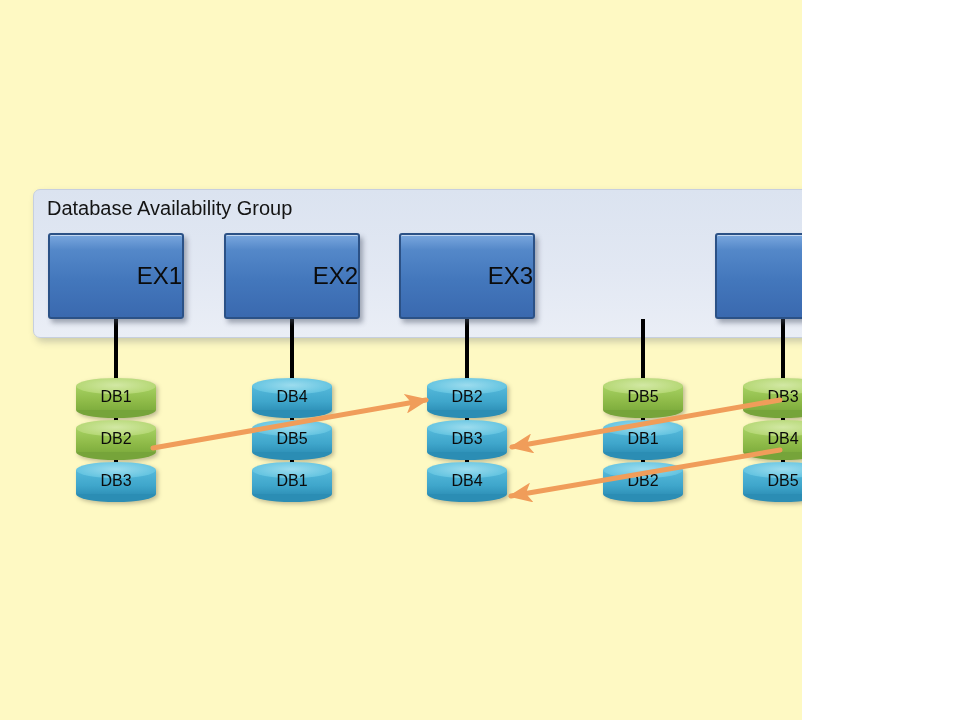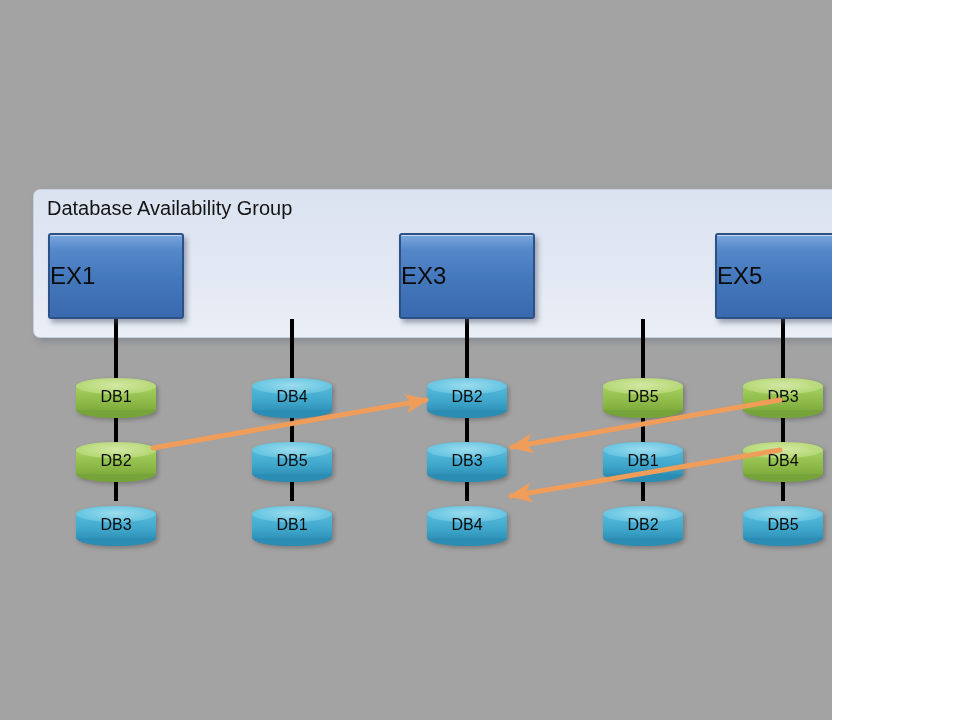--- a/index.html
+++ b/index.html
@@ -1,22 +1,23 @@
 <!DOCTYPE html>
 <html><head>
 <meta charset="utf-8">
 <style>
   html, body { margin: 0; padding: 0; }
   body { background: #ffffff; font-family: "Liberation Sans", sans-serif; }
   .stage {
     position: relative;
-    width: 832px;
+    width: 772px;
     height: 720px;
-    background: #a3a3a3;
+    background: #fef9c3;
     overflow: hidden;
+    padding-left: 30px;
   }
 
   
   .dag-container {
     position: absolute;
     left: 33px; top: 189px;
     width: 864px; height: 147px;
     background: linear-gradient(180deg, #dbe3f0 0%, #e2e8f3 55%, #eaeef6 100%);
     border: 1px solid #c6cfdf;
     border-radius: 7px;
@@ -37,21 +38,21 @@
     width: 136px;
     height: 290px;
   }
   .server-box {
     position: relative;
     width: 132px; height: 82px;
     border: 2px solid #2b5186;
     border-radius: 3px;
     background: linear-gradient(180deg, #7aa7de 0%, #5488c9 18%, #4377bc 55%, #3a69af 100%);
     box-shadow: inset 0 1px 0 rgba(255,255,255,0.55), 3px 4px 5px rgba(70,80,100,0.45);
-    display: flex; align-items: center; justify-content: flex-start;
+    display: flex; align-items: center; justify-content: flex-end;
     z-index: 2;
   }
   .server-label {
     font-size: 24px;
     color: #0b0b0b;
   }
   .connector {
     position: absolute;
     left: 50%; top: 86px;
     width: 4px; height: 182px;
@@ -63,21 +64,21 @@
     position: absolute;
     left: 50%; top: 145px;
     transform: translateX(-50%);
     z-index: 2;
   }
 
   
   .db {
     position: relative;
     width: 80px; height: 40px;
-    margin-bottom: 24px;
+    margin-bottom: 2px;
     filter: drop-shadow(2px 2px 2px rgba(0,0,0,0.25));
   }
   .db .cap-bottom {
     position: absolute; left: 0; bottom: 0;
     width: 100%; height: 16px;
     border-radius: 50%;
   }
   .db .side {
     position: absolute; left: 0; top: 8px;
     width: 100%; height: 24px;
@@ -143,20 +144,23 @@
       <div class="db" data-variant="blue">
         <div class="cap-bottom"></div>
         <div class="side"></div>
         <div class="cap-top"></div>
         <div class="db-label">DB3</div>
       </div>
     </div>
   </div>
 
   <div class="column" style="left:224px">
+    <div class="server-box">
+      <span class="server-label">EX2</span>
+    </div>
     <div class="connector"></div>
     <div class="dbs">
       <div class="db" data-variant="blue">
         <div class="cap-bottom"></div>
         <div class="side"></div>
         <div class="cap-top"></div>
         <div class="db-label">DB4</div>
       </div>
       <div class="db" data-variant="blue">
         <div class="cap-bottom"></div>

